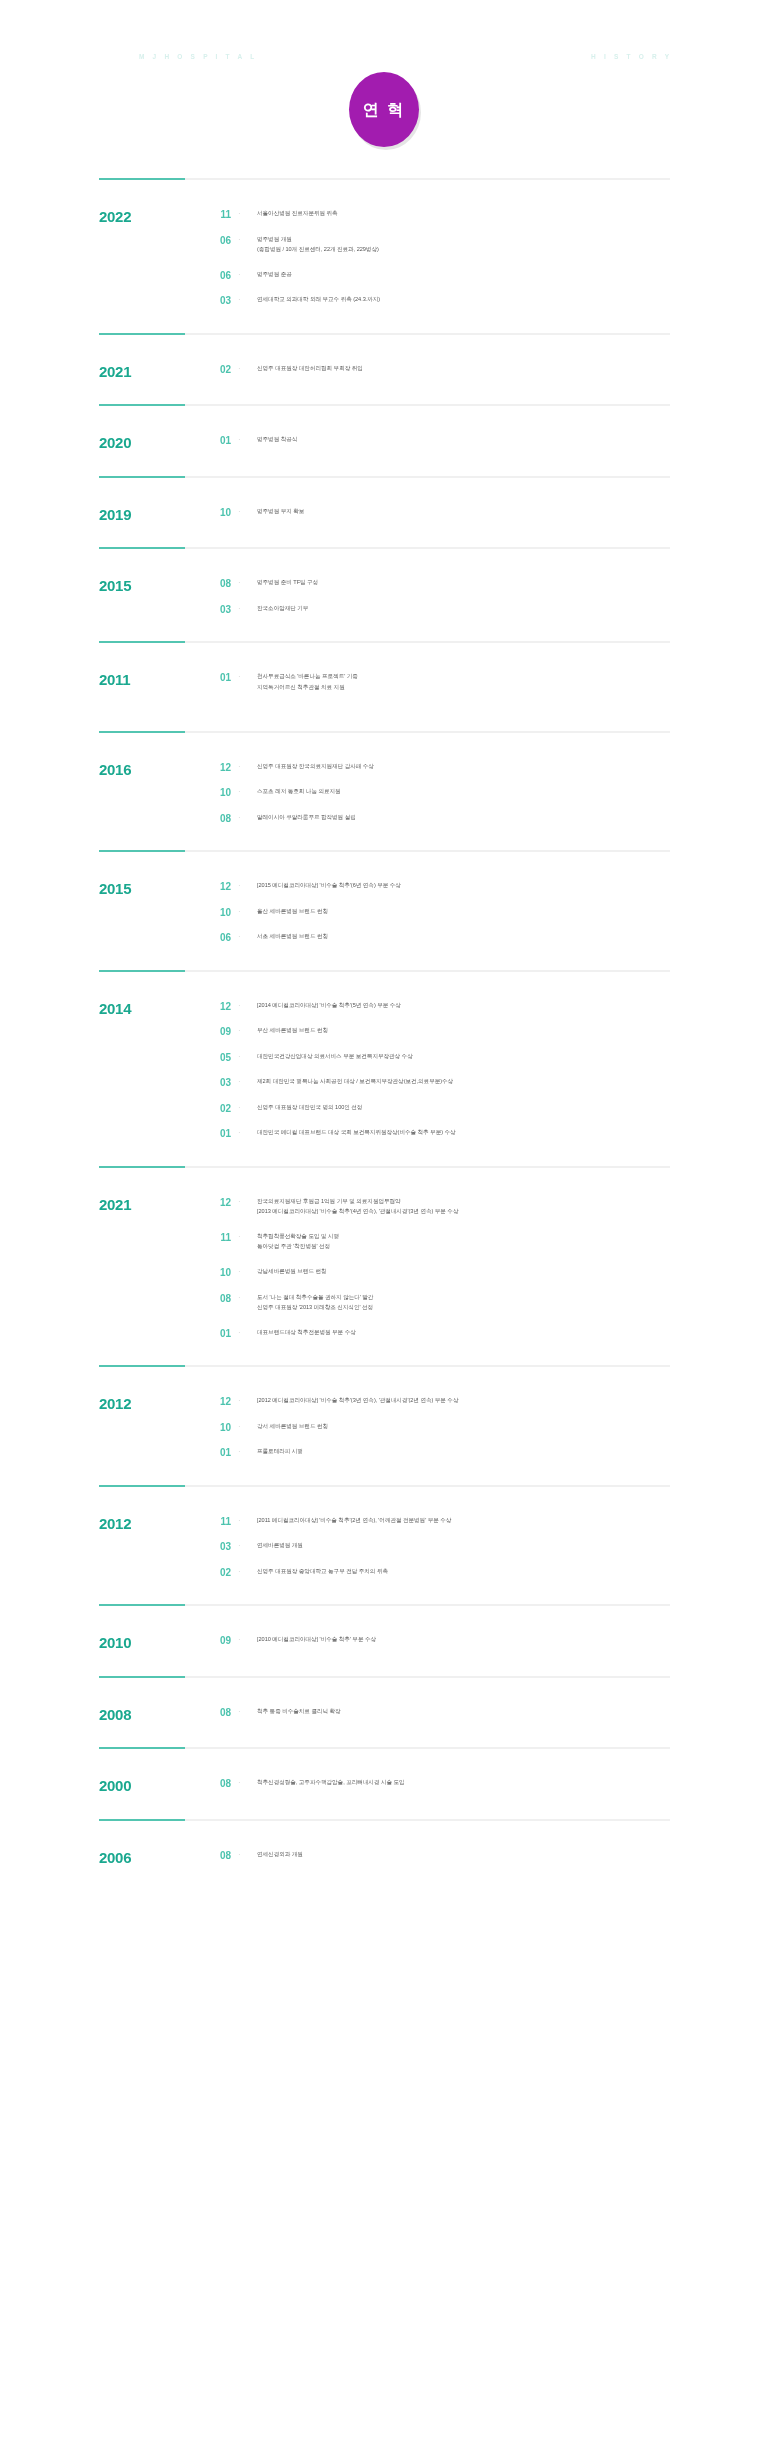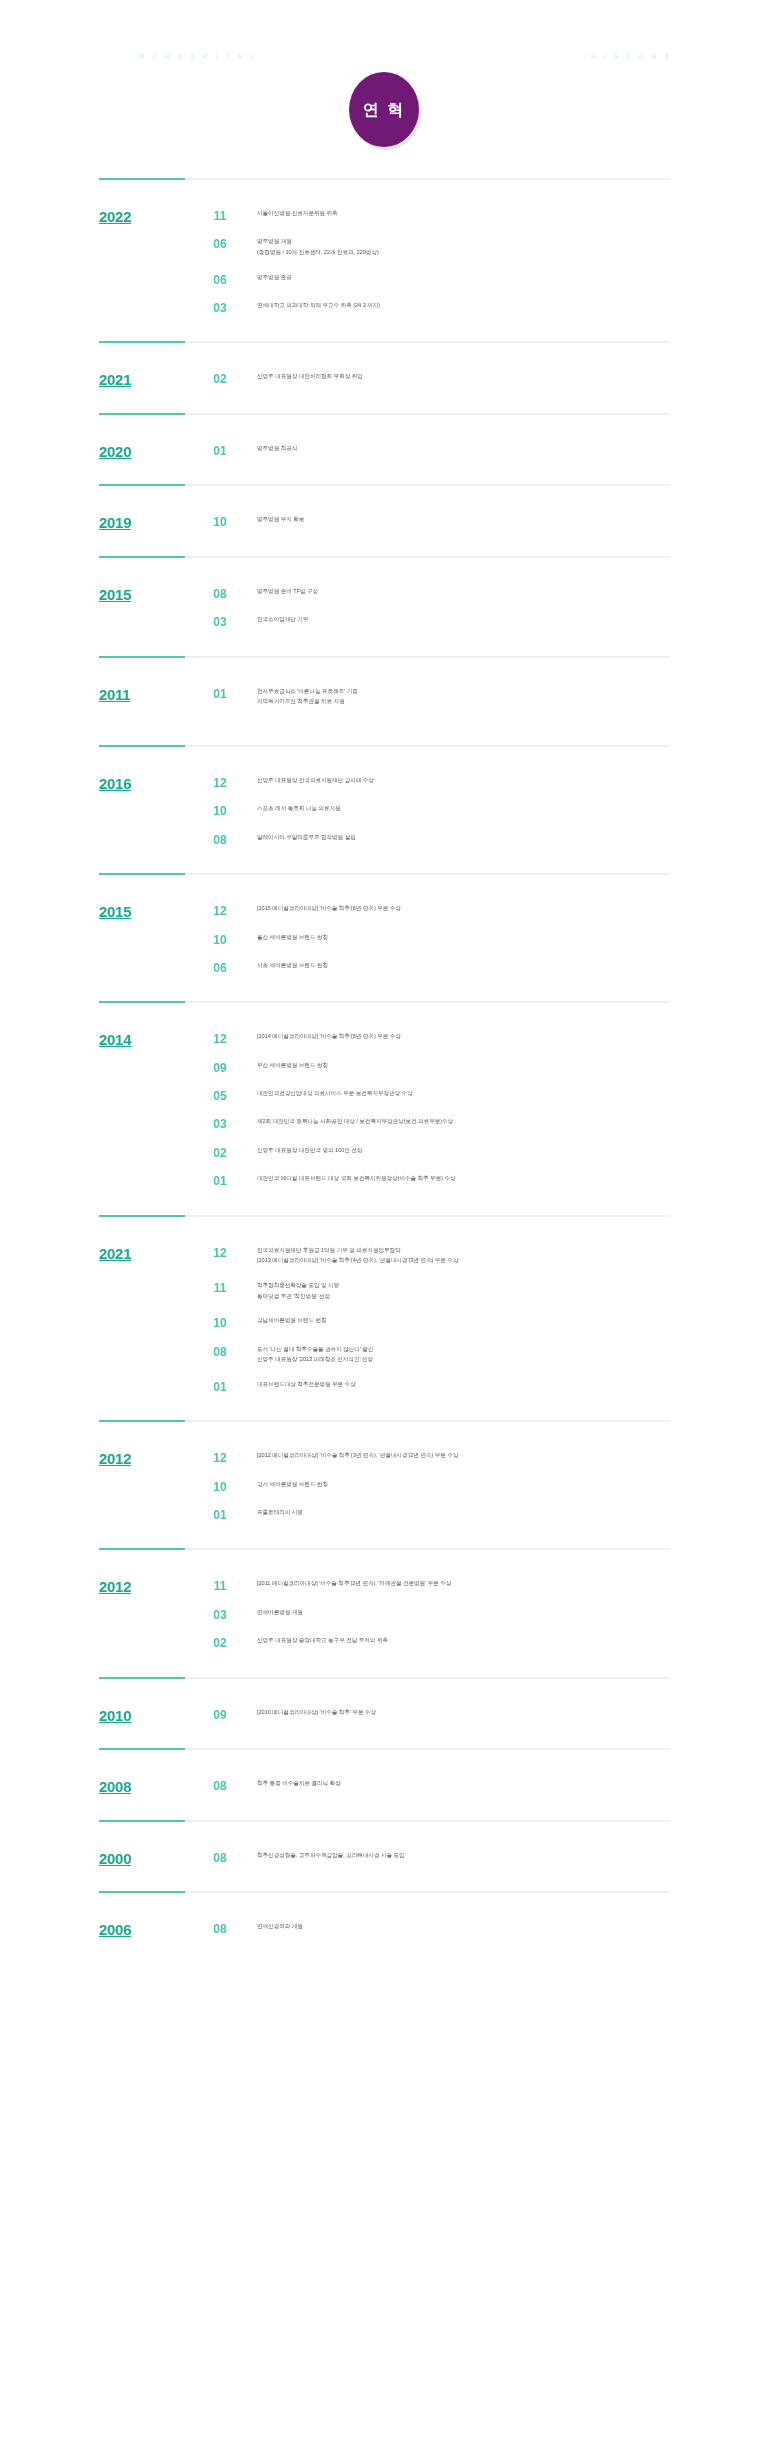--- a/index.html
+++ b/index.html
@@ -41,21 +41,21 @@
     left:0;
     width:768px;
     display:flex;
     justify-content:center;
     align-items:flex-start;
   }
   .hero-circle{
     width:70px;
     height:75px;
     border-radius:50%;
-    background:#701a75;
+    background:#a21caf;
     display:flex;
     align-items:center;
     justify-content:center;
     box-shadow:2px 3px 0 rgba(0,0,0,0.10);
   }
   .hero-title{
     color:#ffffff;
     font-size:16px;
     font-weight:700;
     letter-spacing:2px;
@@ -95,40 +95,39 @@
   }
   .year-label{
     width:110px;
     flex:0 0 110px;
     color:#1aa88f;
     font-size:15px;
     font-weight:700;
     letter-spacing:-0.3px;
     line-height:1.1;
     padding-top:3px;
-    text-decoration:underline;
   }
   .entries{
     flex:1 1 auto;
     padding-top:2px;
   }
   .entry{
     display:flex;
     align-items:flex-start;
     margin-bottom:11px;
   }
   .entry:last-child{margin-bottom:0;}
   .entry-month{
     flex:0 0 22px;
     width:22px;
     color:#4cc3ae;
-    font-size:12px;
+    font-size:10px;
     font-weight:700;
     line-height:1.45;
-    text-align:center;
+    text-align:right;
     letter-spacing:0;
   }
   .entry-dot{
     flex:0 0 26px;
     width:26px;
     color:#d9d9d9;
     font-size:8px;
     line-height:1.45;
     text-align:left;
     padding-left:7px;

